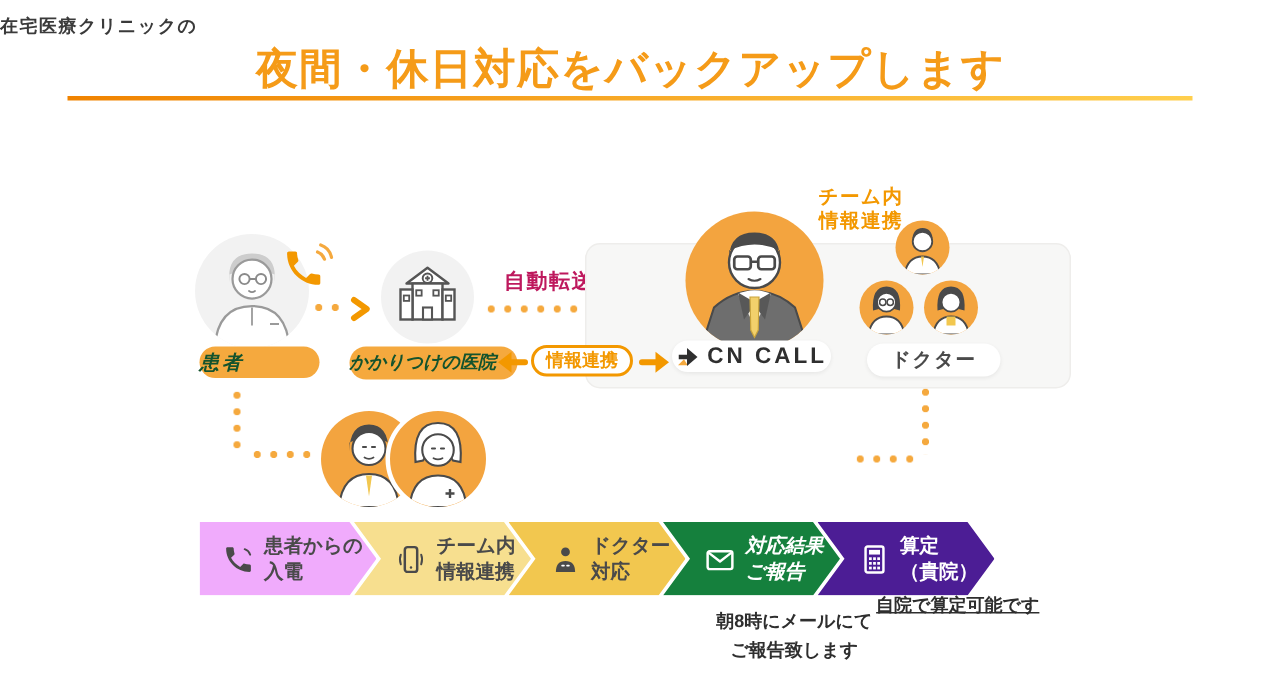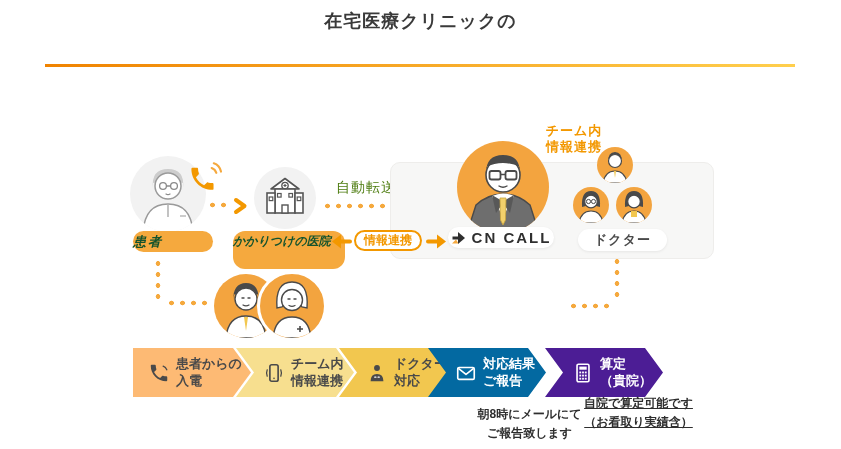--- a/index.html
+++ b/index.html
@@ -2,31 +2,31 @@
 <html><head>
 <meta charset="utf-8">
 <style>
   html,body{margin:0;padding:0;background:#fff;}
   .stage{
     position:relative;width:841px;height:449px;margin:0 auto;background:#fff;
     font-family:"Liberation Sans","DejaVu Sans",sans-serif;overflow:hidden;
   }
   .abs{position:absolute;}
   
-  .small-title{top:9px;left:0;width:100%;text-align:center;font-size:18px;font-weight:700;color:#3A3A3A;letter-spacing:1px;}
+  .small-title{top:9px;left:0;width:100%;text-align:left;font-size:12px;font-weight:700;color:#3A3A3A;letter-spacing:1px;}
   .main-title{top:27px;left:0;width:100%;text-align:center;font-size:28px;font-weight:800;color:#F59B18;letter-spacing:1px;}
   .title-rule{top:64px;left:45px;width:750px;height:3px;background:linear-gradient(90deg,#F08300,#FFCF4D);}
   .subtitle{top:88px;left:0;width:100%;text-align:center;font-size:14px;font-weight:700;color:#333;letter-spacing:1px;}
   
   .gray-circle{background:#F2F2F2;border-radius:50%;overflow:hidden;}
   .orange-circle{background:#F3A43F;border-radius:50%;overflow:hidden;}
   .pill-orange{background:#F5A93E;color:#14532d;font-weight:700;border-radius:12px;text-align:left;font-style:italic;}
   .pill-white{background:#fff;border-radius:13px;text-align:center;color:#4A4A4A;font-weight:700;box-shadow:0 1px 3px rgba(0,0,0,.07);}
   .pill-outline{background:#fff;border:2px solid #F39800;color:#F39800;font-weight:800;border-radius:999px;text-align:center;box-sizing:border-box;}
-  .olabel{color:#4d7c0f;font-weight:400;}
+  .olabel{color:#be185d;font-weight:700;}
   .dots-h{height:6px;background-image:radial-gradient(circle,#F5A93E 2.2px,rgba(0,0,0,0) 2.6px);background-size:11px 6px;background-repeat:repeat-x;background-position:left center;}
   .dots-v{width:6px;background-image:radial-gradient(circle,#F5A93E 2.2px,rgba(0,0,0,0) 2.6px);background-size:6px 11px;background-repeat:repeat-y;background-position:center top;}
   .card{background:#F7F7F6;border:1px solid #EEEDEB;border-radius:10px;}
   
   .oncall{display:flex;align-items:center;justify-content:center;gap:6px;}
   .oncall .logo-text{font-size:15px;font-weight:800;color:#2F2F2F;letter-spacing:2px;}
   
   .step{position:absolute;top:348px;width:118px;height:49px;display:flex;align-items:center;gap:6px;
         font-size:13px;font-weight:700;line-height:1.3;box-sizing:border-box;}
   .step.first{clip-path:polygon(0 0,calc(100% - 18px) 0,100% 50%,calc(100% - 18px) 100%,0 100%);padding-left:15px;}
@@ -34,20 +34,21 @@
   .step svg{flex-shrink:0;}
   .note{font-size:12px;font-weight:700;color:#2E2E2E;line-height:1.55;text-align:center;}
   .team-label{text-align:center;font-size:13px;line-height:1.2;font-weight:800;color:#F39800;letter-spacing:1px;}
 </style>
 </head>
 <body>
 
 <div class="stage">
 
   <div class="abs small-title">在宅医療クリニックの</div>
+  <div class="abs main-title">夜間・休日対応をバックアップします</div>
   <div class="abs title-rule"></div>
 
   <div class="abs gray-circle" style="left:130px;top:156px;width:76px;height:76px;">
     <svg width="76" height="76" viewBox="0 0 76 76">
       <path d="M23 32 Q21 13 38 13 Q55 13 53 32 L53 27 Q38 21 23 27 Z" fill="#CDCDCD"></path>
       <circle cx="38" cy="30" r="13" fill="#FFF" stroke="#9A9A9A" stroke-width="1.5"></circle>
       <circle cx="33" cy="30" r="3.4" fill="none" stroke="#8A8A8A" stroke-width="1.3"></circle>
       <circle cx="44" cy="30" r="3.4" fill="none" stroke="#8A8A8A" stroke-width="1.3"></circle>
       <path d="M36.4 30 h4.4" stroke="#8A8A8A" stroke-width="1.3"></path>
       <path d="M36 38 q2 1.4 4 0" stroke="#8A8A8A" stroke-width="1.2" fill="none" stroke-linecap="round"></path>
@@ -74,21 +75,21 @@
       <rect x="32" y="17" width="8" height="20" fill="#fff" stroke="#555" stroke-width="1.6"></rect>
       <circle cx="22" cy="9.5" r="3.2" fill="#fff" stroke="#555" stroke-width="1.3"></circle>
       <path d="M22 7.9 v3.2 M20.4 9.5 h3.2" stroke="#555" stroke-width="1.2"></path>
       <rect x="19" y="29" width="6" height="8" fill="#fff" stroke="#555" stroke-width="1.4"></rect>
       <rect x="14.5" y="17.5" width="3.6" height="3.6" fill="#fff" stroke="#555" stroke-width="1.2"></rect>
       <rect x="25.9" y="17.5" width="3.6" height="3.6" fill="#fff" stroke="#555" stroke-width="1.2"></rect>
       <rect x="6.2" y="21" width="3.6" height="3.6" fill="#fff" stroke="#555" stroke-width="1.2"></rect>
       <rect x="34.2" y="21" width="3.6" height="3.6" fill="#fff" stroke="#555" stroke-width="1.2"></rect>
     </svg>
   </div>
-  <div class="abs pill-orange" style="left:233px;top:231px;width:112px;height:38px;line-height:21px;font-size:12px;">かかりつけの医院</div>
+  <div class="abs pill-orange" style="left:233px;top:231px;width:112px;height:22px;line-height:21px;font-size:12px;">かかりつけの医院</div>
 
   <div class="abs olabel" style="left:336px;top:179px;font-size:14px;letter-spacing:1px;">自動転送</div>
   <div class="abs dots-h" style="left:322px;top:203px;width:78px;"></div>
   <svg class="abs" style="left:402px;top:194px;" width="28" height="24" viewBox="0 0 28 24">
     <path d="M3 3 L13 12 L3 21" stroke="#F39800" stroke-width="5" fill="none" stroke-linecap="round" stroke-linejoin="round"></path>
     <path d="M14 3 L24 12 L14 21" stroke="#F39800" stroke-width="5" fill="none" stroke-linecap="round" stroke-linejoin="round"></path>
   </svg>
 
   <div class="abs card" style="left:390px;top:162px;width:322px;height:95px;"></div>
 
@@ -180,21 +181,21 @@
       <path d="M29 31.5 q3 1.6 6 0" stroke="#4A4A4A" stroke-width="1.2" fill="none" stroke-linecap="round"></path>
       <path d="M13 64 Q15 43 32 43 Q49 43 51 64 Z" fill="#FFF" stroke="#4A4A4A" stroke-width="1.4"></path>
       <path d="M40 52 v6 M37 55 h6" stroke="#4A4A4A" stroke-width="1.6"></path>
     </svg>
   </div>
 
 
   <div class="abs dots-h" style="left:568px;top:303px;width:46px;"></div>
   <div class="abs dots-v" style="left:614px;top:256px;height:47px;"></div>
 
-  <div class="step first" style="left: 133px; background: #fdba74; color: rgb(74, 74, 74);">
+  <div class="step first" style="left: 133px; background: #f0abfc; color: rgb(74, 74, 74);">
     <svg width="22" height="22" viewBox="0 0 24 24">
       <path d="M6.6 10.8c1.4 2.8 3.8 5.1 6.6 6.6l2.2-2.2c.3-.3.7-.4 1-.2 1.1.4 2.3.6 3.6.6.6 0 1 .4 1 1V20c0 .6-.4 1-1 1C10.6 21 3 13.4 3 4c0-.6.4-1 1-1h3.5c.6 0 1 .4 1 1 0 1.2.2 2.4.6 3.6.1.3 0 .7-.2 1l-2.3 2.2z" fill="#4A4A4A"></path>
       <path d="M16.5 4.5 q3 1 4 4" stroke="#4A4A4A" stroke-width="1.4" fill="none" stroke-linecap="round"></path>
     </svg>
     <div class="txt">
       <div>患者からの</div>
         <div>入電</div>
     </div>
   </div>
   <div class="step notch" style="left: 236px; background: rgb(247, 223, 143); color: rgb(74, 74, 74);">
@@ -212,21 +213,21 @@
     <svg width="22" height="22" viewBox="0 0 24 24">
       <circle cx="12" cy="6.5" r="3.2" fill="#4A4A4A"></circle>
       <path d="M5 21 q0-8 7-8 q7 0 7 8 z" fill="#4A4A4A"></path>
       <path d="M9.5 16.5 h1.4 M13.1 16.5 h1.4" stroke="#FFF" stroke-width="1.2" stroke-linecap="round"></path>
     </svg>
     <div class="txt">
       <div>ドクター</div>
         <div>対応</div>
     </div>
   </div>
-  <div class="step notch" style="left: 428px; background: #0369a1; color: rgb(255, 255, 255);">
+  <div class="step notch" style="left: 442px; background: #15803d; color: rgb(255, 255, 255); font-style: italic;">
     <svg width="22" height="22" viewBox="0 0 24 24">
       <rect x="3" y="6" width="18" height="13" rx="1.5" fill="none" stroke="#FFF" stroke-width="1.8"></rect>
       <path d="M3.7 7 L12 13.5 L20.3 7" fill="none" stroke="#FFF" stroke-width="1.8" stroke-linejoin="round"></path>
     </svg>
     <div class="txt">
       <div>対応結果</div>
         <div>ご報告</div>
     </div>
   </div>
   <div class="step notch" style="left: 545px; background: #4c1d95; color: rgb(255, 255, 255);">
@@ -250,16 +251,15 @@
         <div>（貴院）</div>
     </div>
   </div>
 
   <div class="abs note" style="left:452px;top:405px;width:155px;">
     <div>朝8時にメールにて</div>
       <div>ご報告致します</div>
   </div>
   <div class="abs note" style="left:566px;top:394px;width:145px;text-decoration:underline;">
     <div>自院で算定可能です</div>
-      <div>（お看取り実績含）</div>
   </div>
 
 </div>
 
 </body></html>

